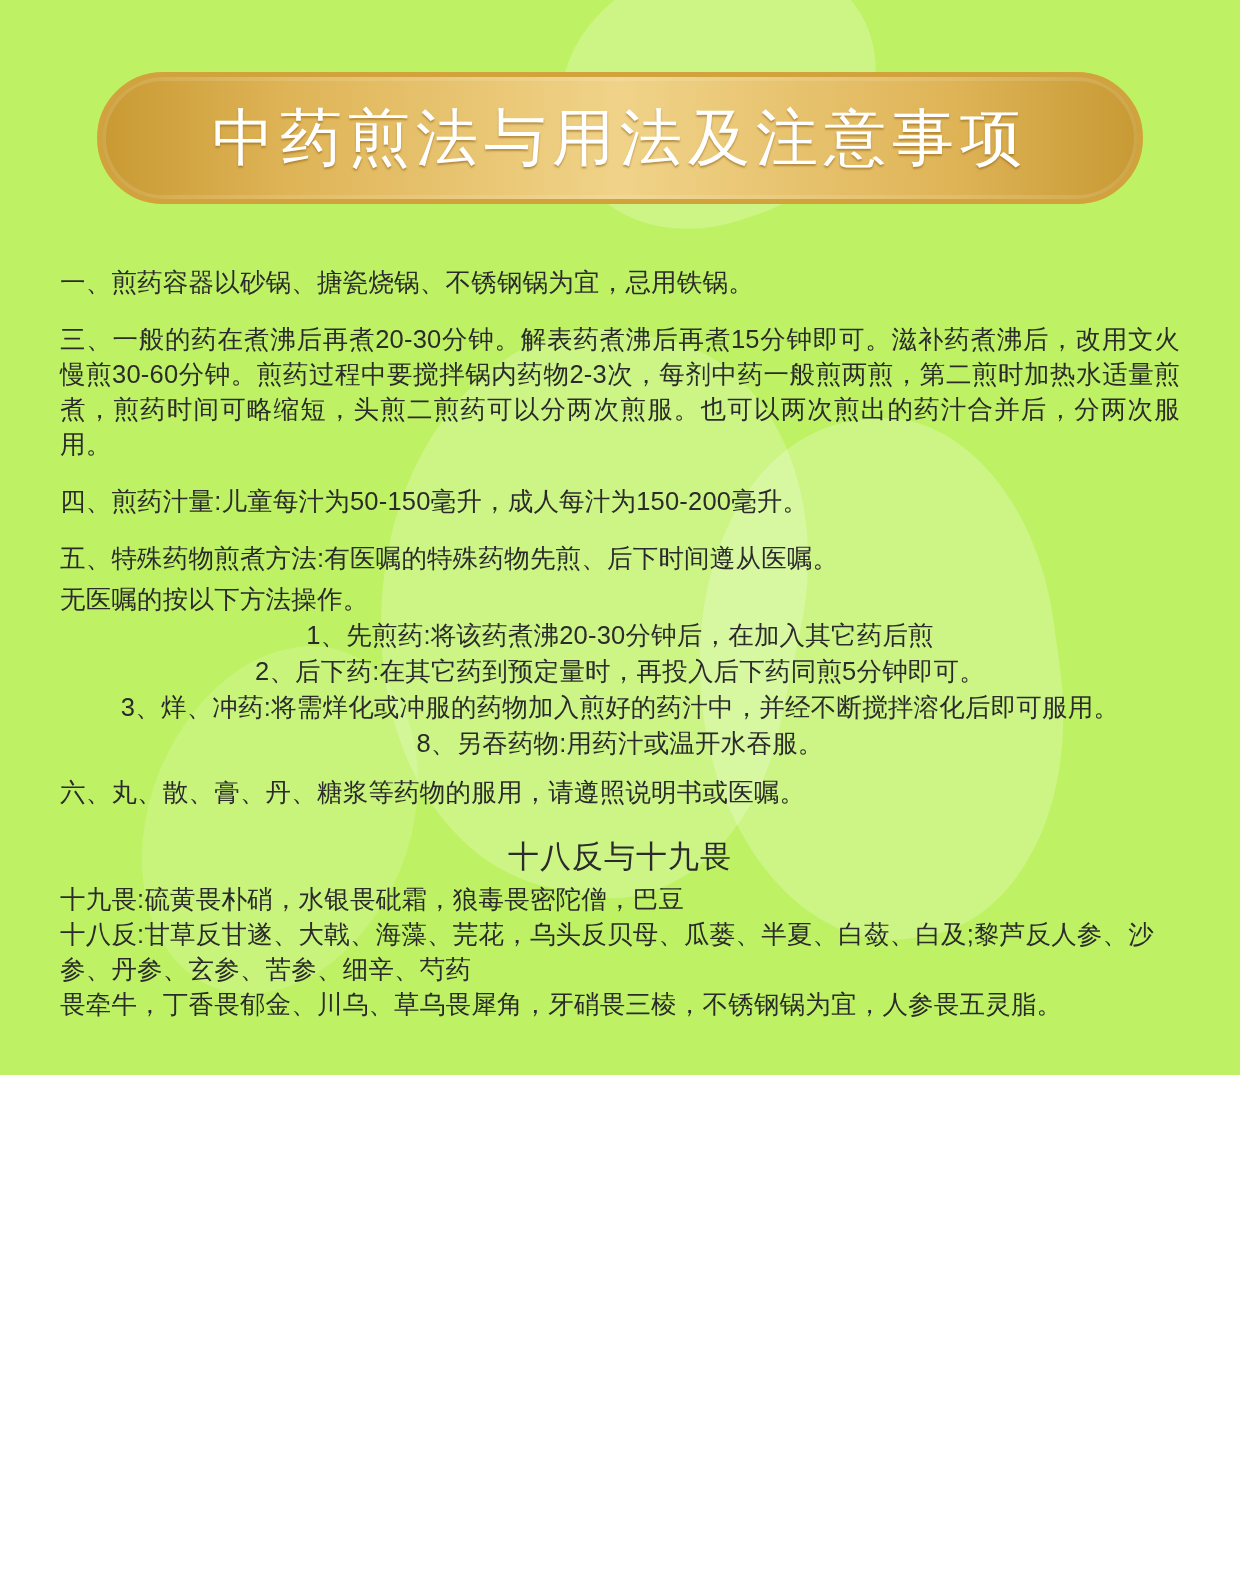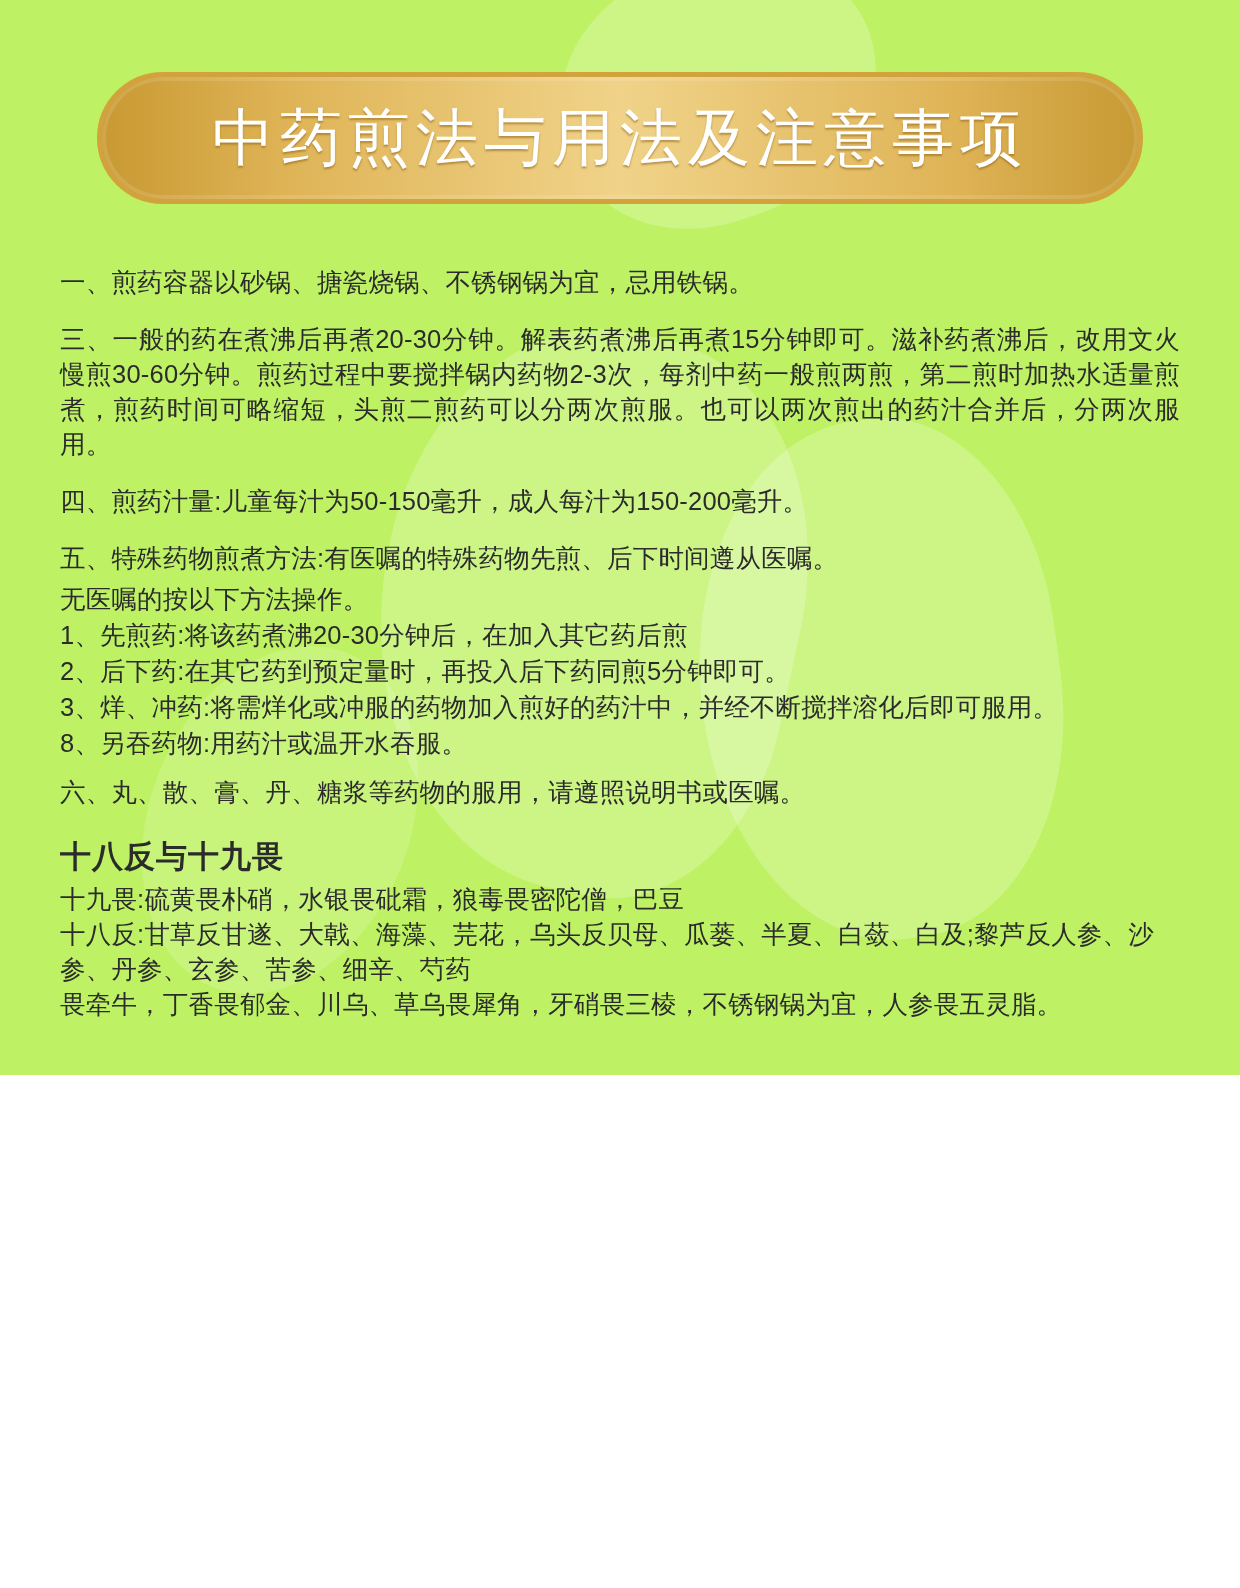--- a/index.html
+++ b/index.html
@@ -73,38 +73,40 @@
   .para {
     font-size: 25.5px;
     line-height: 35px;
     margin: 0 0 22px 0;
     letter-spacing: 0.2px;
     text-align: justify;
   }
   .para.tight { margin-bottom: 6px; }
   .section-title {
     font-size: 31px;
-    font-weight: bold;
+    font-weight: normal;
     margin: 26px 0 4px 0;
     letter-spacing: 1px;
+    text-align: center;
   }
   .sub-line {
     font-size: 25.5px;
     line-height: 35px;
     margin: 0;
     letter-spacing: 0.2px;
   }
   .list-line {
     font-size: 25.5px;
     line-height: 36px;
     margin: 0;
     letter-spacing: 0.2px;
   }
   .hang {
     padding-left: 0;
+    text-align: center;
   }
   .blank-area {
     position: absolute;
     left: 0;
     top: 1075px;
     width: 1240px;
     height: 513px;
     background: #ffffff;
   }
 </style>

